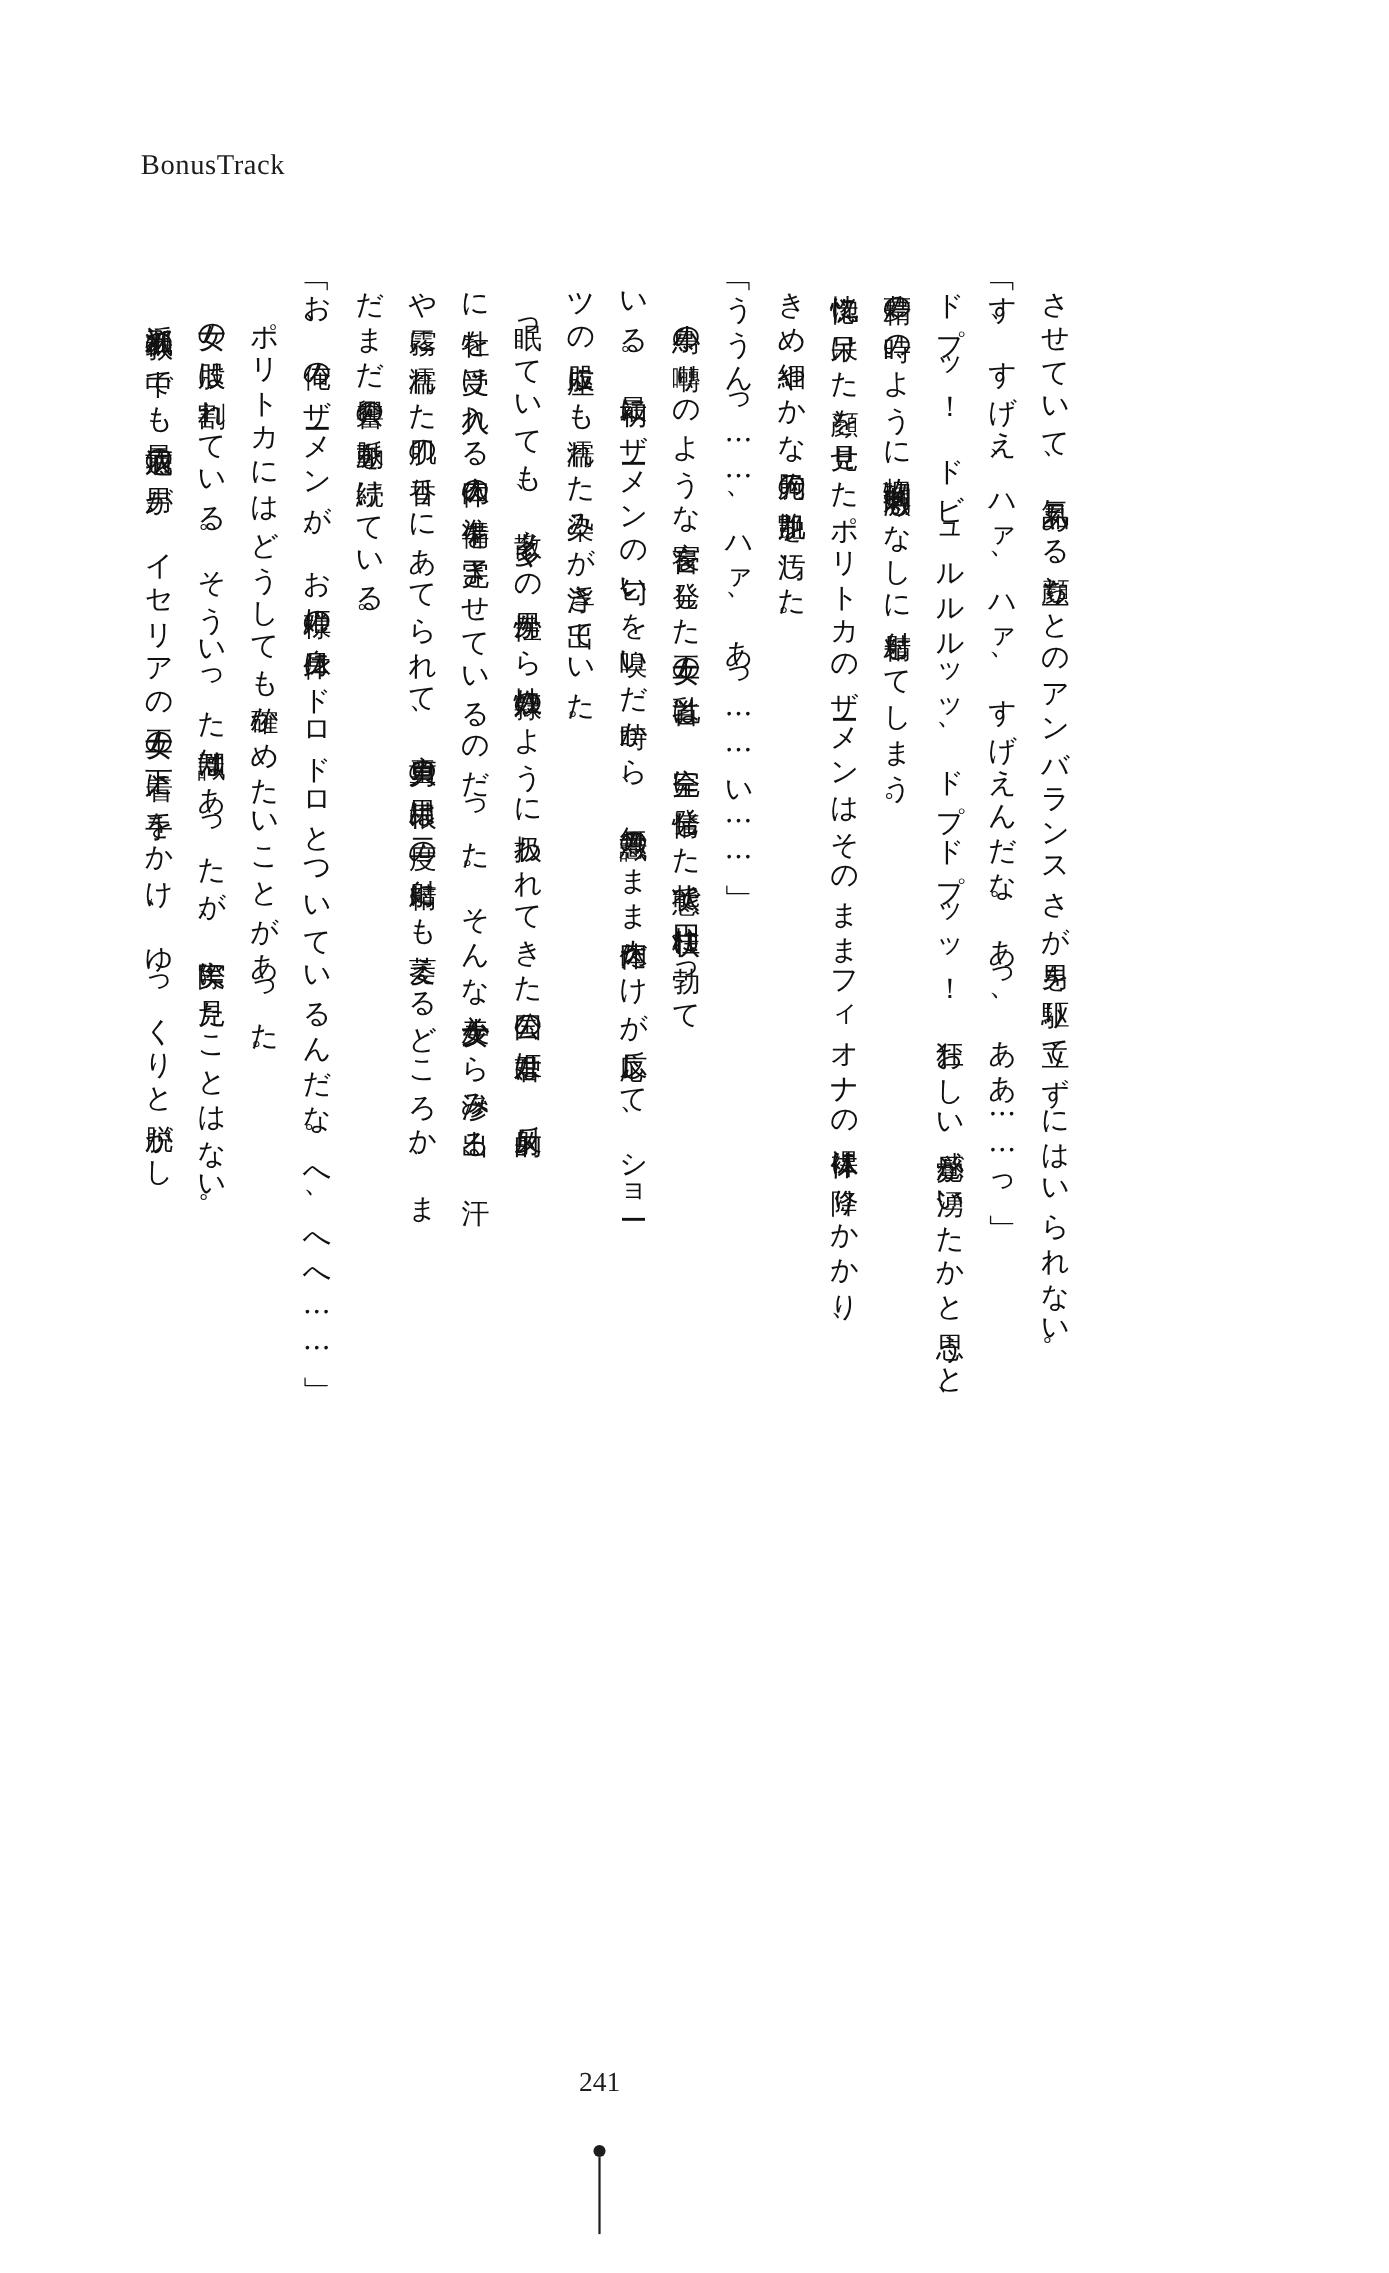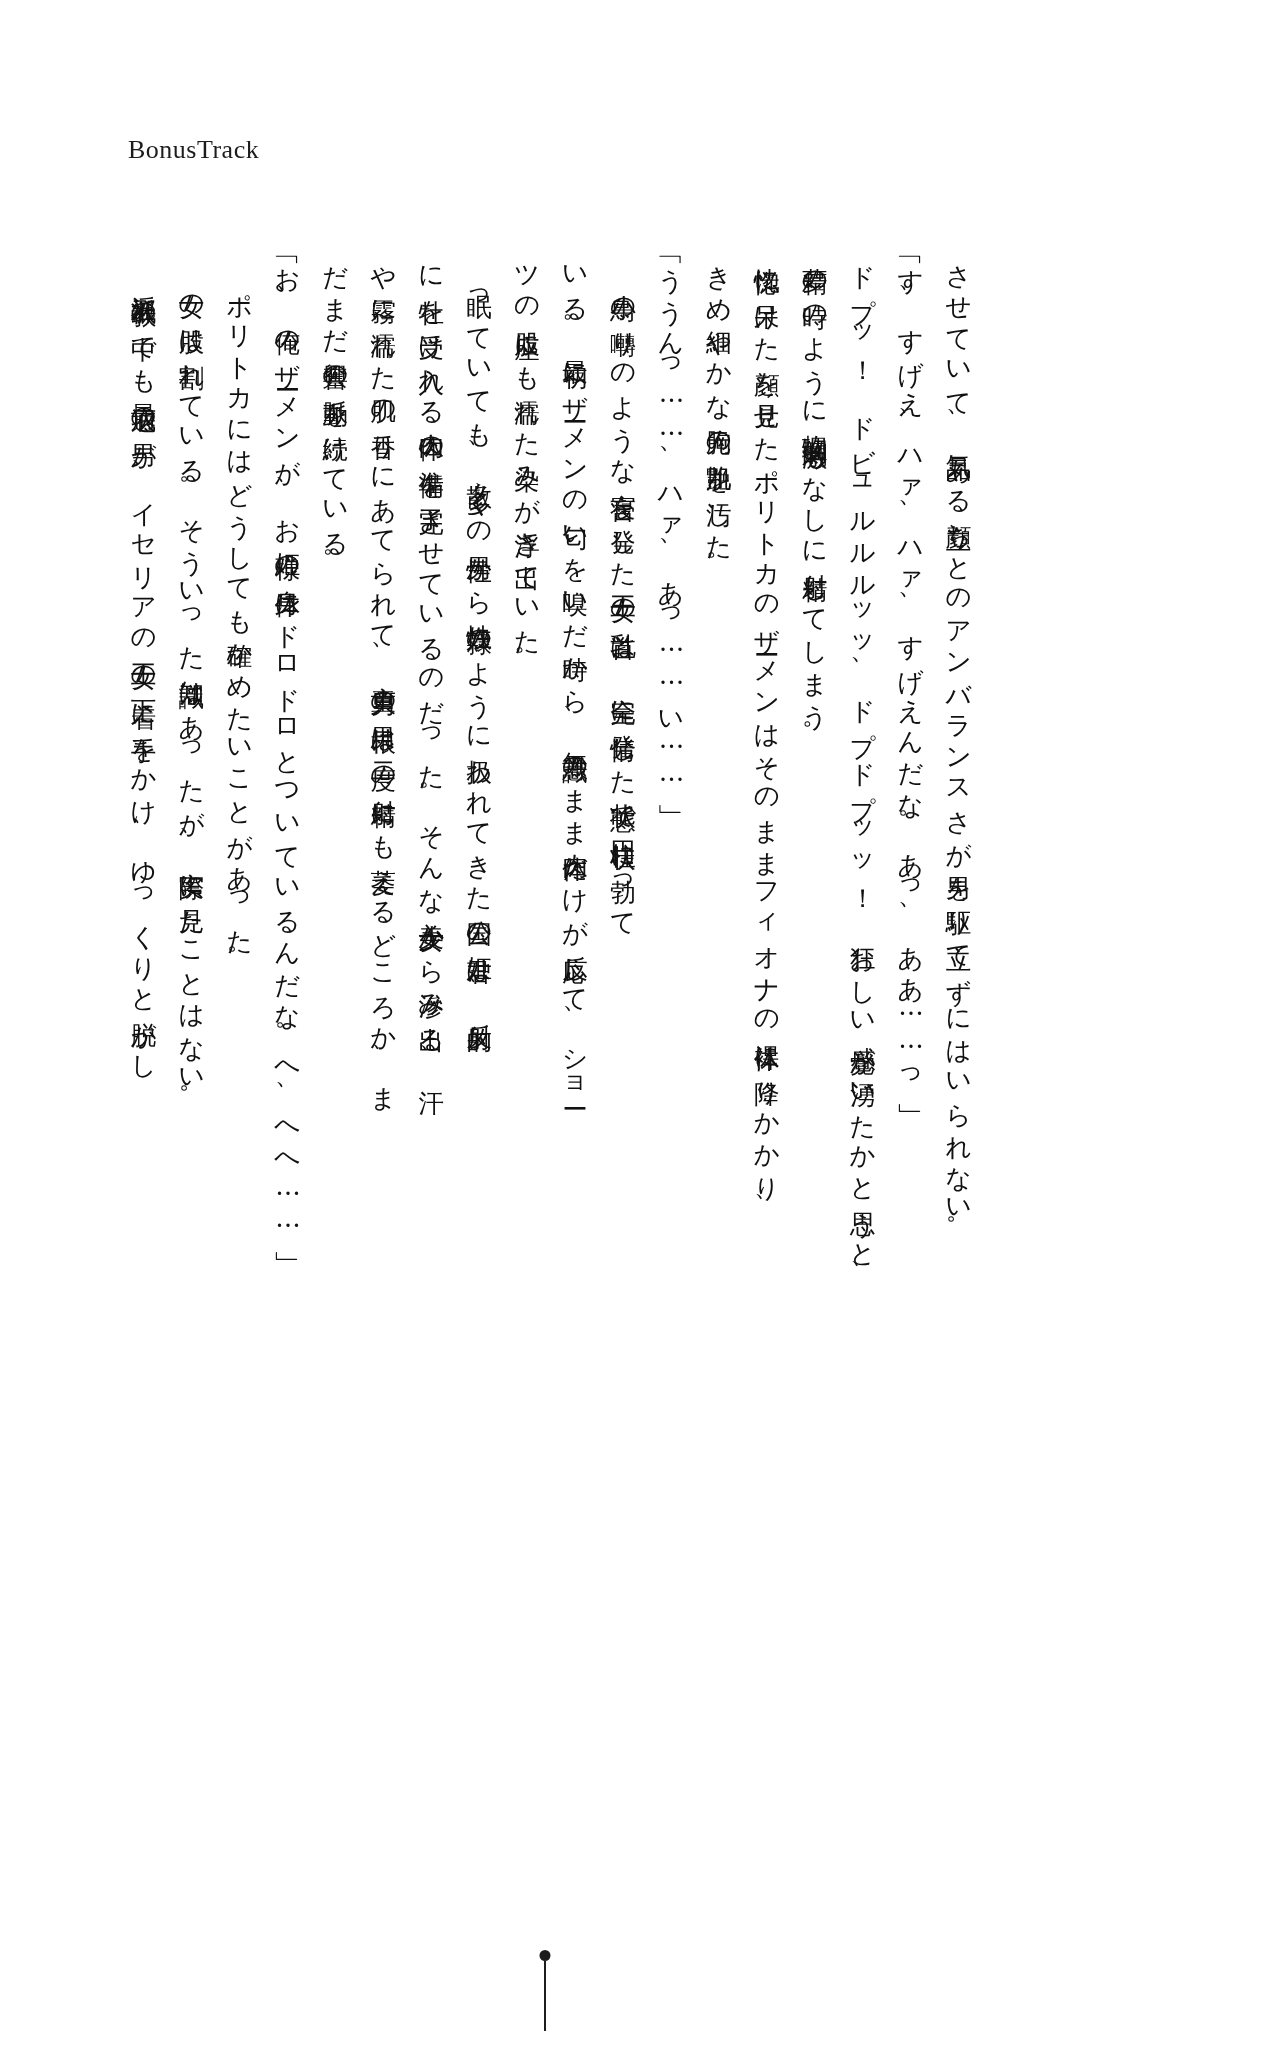--- a/index.html
+++ b/index.html
@@ -105,16 +105,17 @@
     <p class="indent">眠っていても、散々多くの男性から性奴隷のように扱われてきた公国の姫君は、反射的</p>
     <p>に牡を受け入れる肉体の準備を完了させているのだった。そんな美少女から滲み出る、汗</p>
     <p>や霧に濡れた肌の香りにあてられて、童貞男の男根は二度の射精にも萎えるどころか、ま</p>
     <p>だまだ興奮の脈動を続けている。</p>
     <p>「お、俺のザーメンが、お姫様の身体にドロドロとついているんだな。へ、へへ……」</p>
     <p class="indent">ポリトカにはどうしても確かめたいことがあった。</p>
     <p class="indent">女の股は割れている。そういった知識はあったが、実際に見たことはない。</p>
     <p class="indent">淫祇邪教の中でも最底辺の男が、イセリアの王女の下着に手をかけ、ゆっくりと脱がし</p>
   </div>
 
+  <div class="page-number">241</div>
   <div class="footer-mark"></div>
   <div class="footer-rule"></div>
 
 </div>
 
 </body></html>

